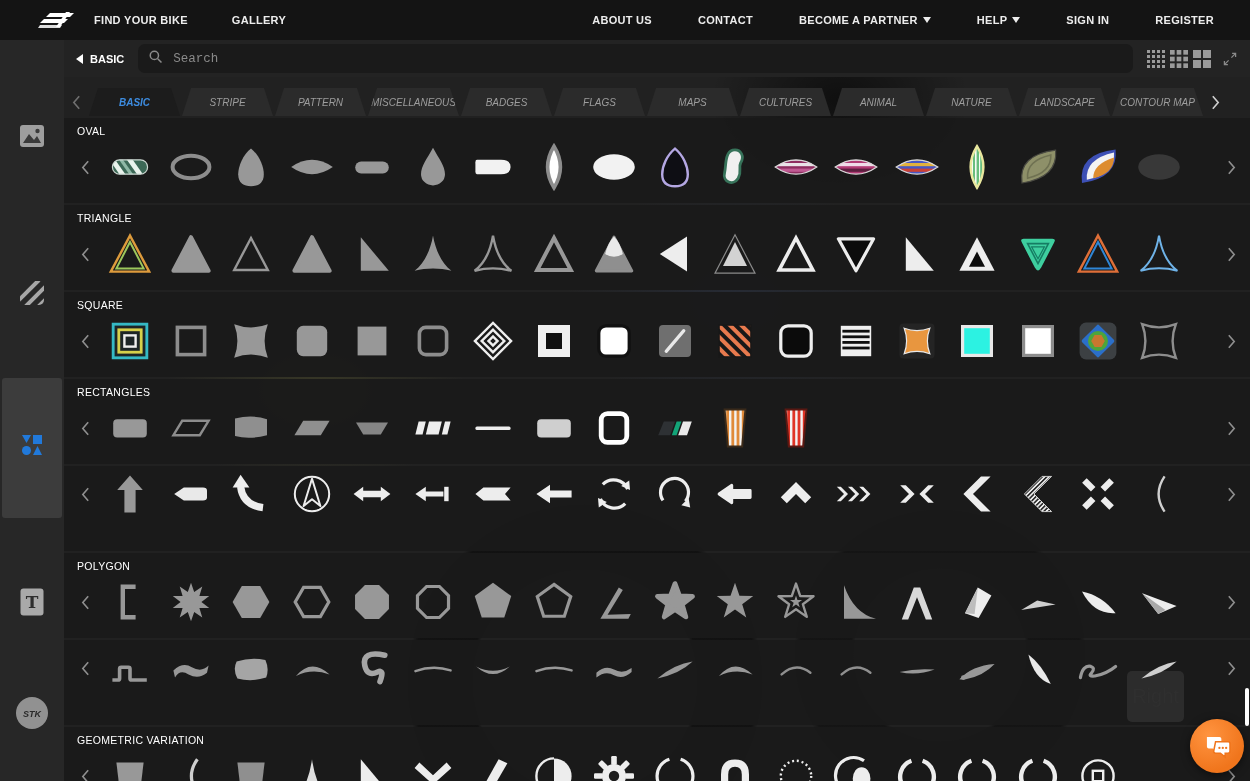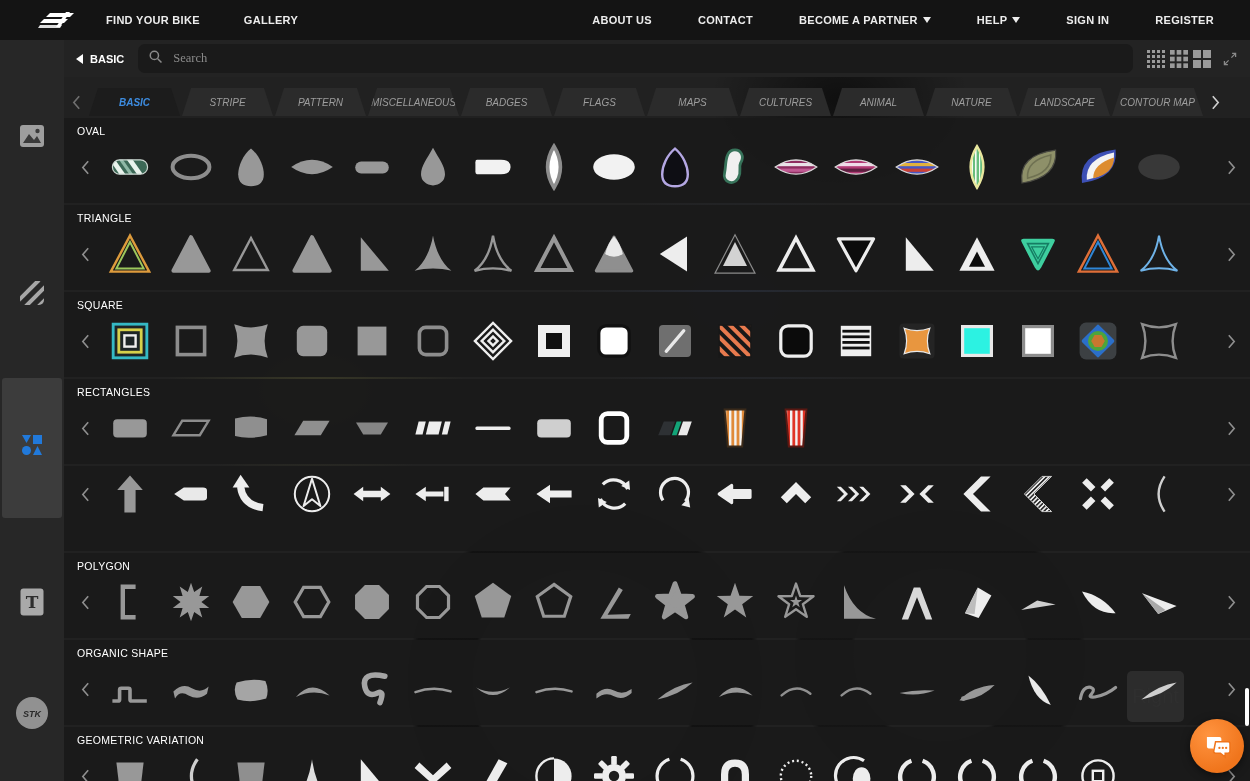--- a/index.html
+++ b/index.html
@@ -8,29 +8,29 @@
   .bg{position:absolute;inset:0;background:
       radial-gradient(circle at 585px 682px, rgba(0,0,0,0) 0 112px, rgba(5,5,5,.55) 116px 172px, rgba(0,0,0,0) 178px),
       radial-gradient(circle at 940px 655px, rgba(0,0,0,0) 0 86px, rgba(5,5,5,.45) 90px 140px, rgba(0,0,0,0) 146px),
       radial-gradient(150px 100px at 315px 390px, rgba(148,146,62,.20), rgba(0,0,0,0) 100%),
       radial-gradient(170px 120px at 735px 300px, rgba(66,92,150,.17), rgba(0,0,0,0) 100%),
       radial-gradient(130px 90px at 840px 100px, rgba(0,0,0,.55), rgba(0,0,0,0) 100%),
       #212121}
   
   .topnav{position:absolute;top:0;left:0;width:100%;height:40px;background:#141414;display:flex;align-items:center;z-index:6}
   .logo{margin-left:36px;display:flex;cursor:pointer}
-  .nav-left{display:flex;gap:44px;margin-left:28px}
+  .nav-left{display:flex;gap:44px;margin-left:16px}
   .nav-right{display:flex;gap:46px;margin-left:auto;margin-right:36px;align-items:flex-end}
   .nav-item{color:#ededed;font-size:11px;font-weight:700;letter-spacing:.3px;cursor:pointer;display:flex;align-items:center;gap:5px;text-decoration:none;white-space:nowrap}
   
   .toolbar{position:absolute;top:40px;left:64px;right:0;height:37px;background:#232323;display:flex;align-items:center;z-index:5}
   .back{display:flex;align-items:center;gap:7px;background:none;border:none;color:#fff;font-weight:700;font-size:11px;padding:0 14px 0 12px;font-family:inherit;cursor:pointer}
   .back-tri{width:0;height:0;border-top:5px solid transparent;border-bottom:5px solid transparent;border-right:7px solid #fff}
   .search{flex:1;height:29px;background:#1a1a1a;border-radius:7px;display:flex;align-items:center;padding:0 10px;gap:8px}
-  .search input{flex:1;background:none;border:none;outline:none;color:#ccc;font-size:12.5px;font-family:Liberation Serif, serif}
+  .search input{flex:1;background:none;border:none;outline:none;color:#ccc;font-size:12.5px;font-family:Liberation Mono, monospace}
   .search input::placeholder{color:#8b8b8b}
   .views{display:flex;gap:5px;margin:0 12px 0 14px}
   .view-icon{cursor:pointer;display:flex}
   .expand{margin-right:13px;cursor:pointer;display:flex;color:#8a8a8a}
   
   .tabsbar{position:absolute;top:85px;left:64px;right:0;height:31px;display:flex;align-items:flex-end;z-index:5}
   .tchev{background:none;border:none;padding:0 8px;height:28px;cursor:pointer;display:flex;align-items:center}
   .tchev.l{color:#6f6f6f}.tchev.r{color:#cfcfcf}
   .tabs{display:flex;gap:2px;height:28px}
   .tab{width:91px;height:28px;line-height:29px;text-align:center;font-size:10px;font-style:italic;color:#9d9d9d;background:#2b2b2b;
@@ -1024,21 +1024,20 @@
         </div>
         <div class="spacer"></div>
         <button class="rchev">
           <svg width="9" height="15" viewBox="0 0 10 16" fill="none" stroke="currentColor" stroke-width="1.8">
             <path d="M2 1 L8 8 L2 15"></path>
           </svg>
         </button>
       </div>
     </section>
     <section class="row">
-      <div class="row-title">ORGANIC SHAPE</div>
       <div class="carousel">
         <button class="rchev">
           <svg width="9" height="15" viewBox="0 0 10 16" fill="none" stroke="currentColor" stroke-width="1.8">
             <path d="M8 1 L2 8 L8 15"></path>
           </svg>
         </button>
         <div class="cells">
           <div class="cell" title="step-curve">
             <svg width="48" height="48" viewBox="0 0 60 60">
               <path d="M8 45 H15 Q17 45 17 43 V31 Q17 29 19 29 H28 Q30 29 30 31 V43 Q30 45 32 45 H51" fill="none" stroke="#989898" stroke-width="4.5"></path>

